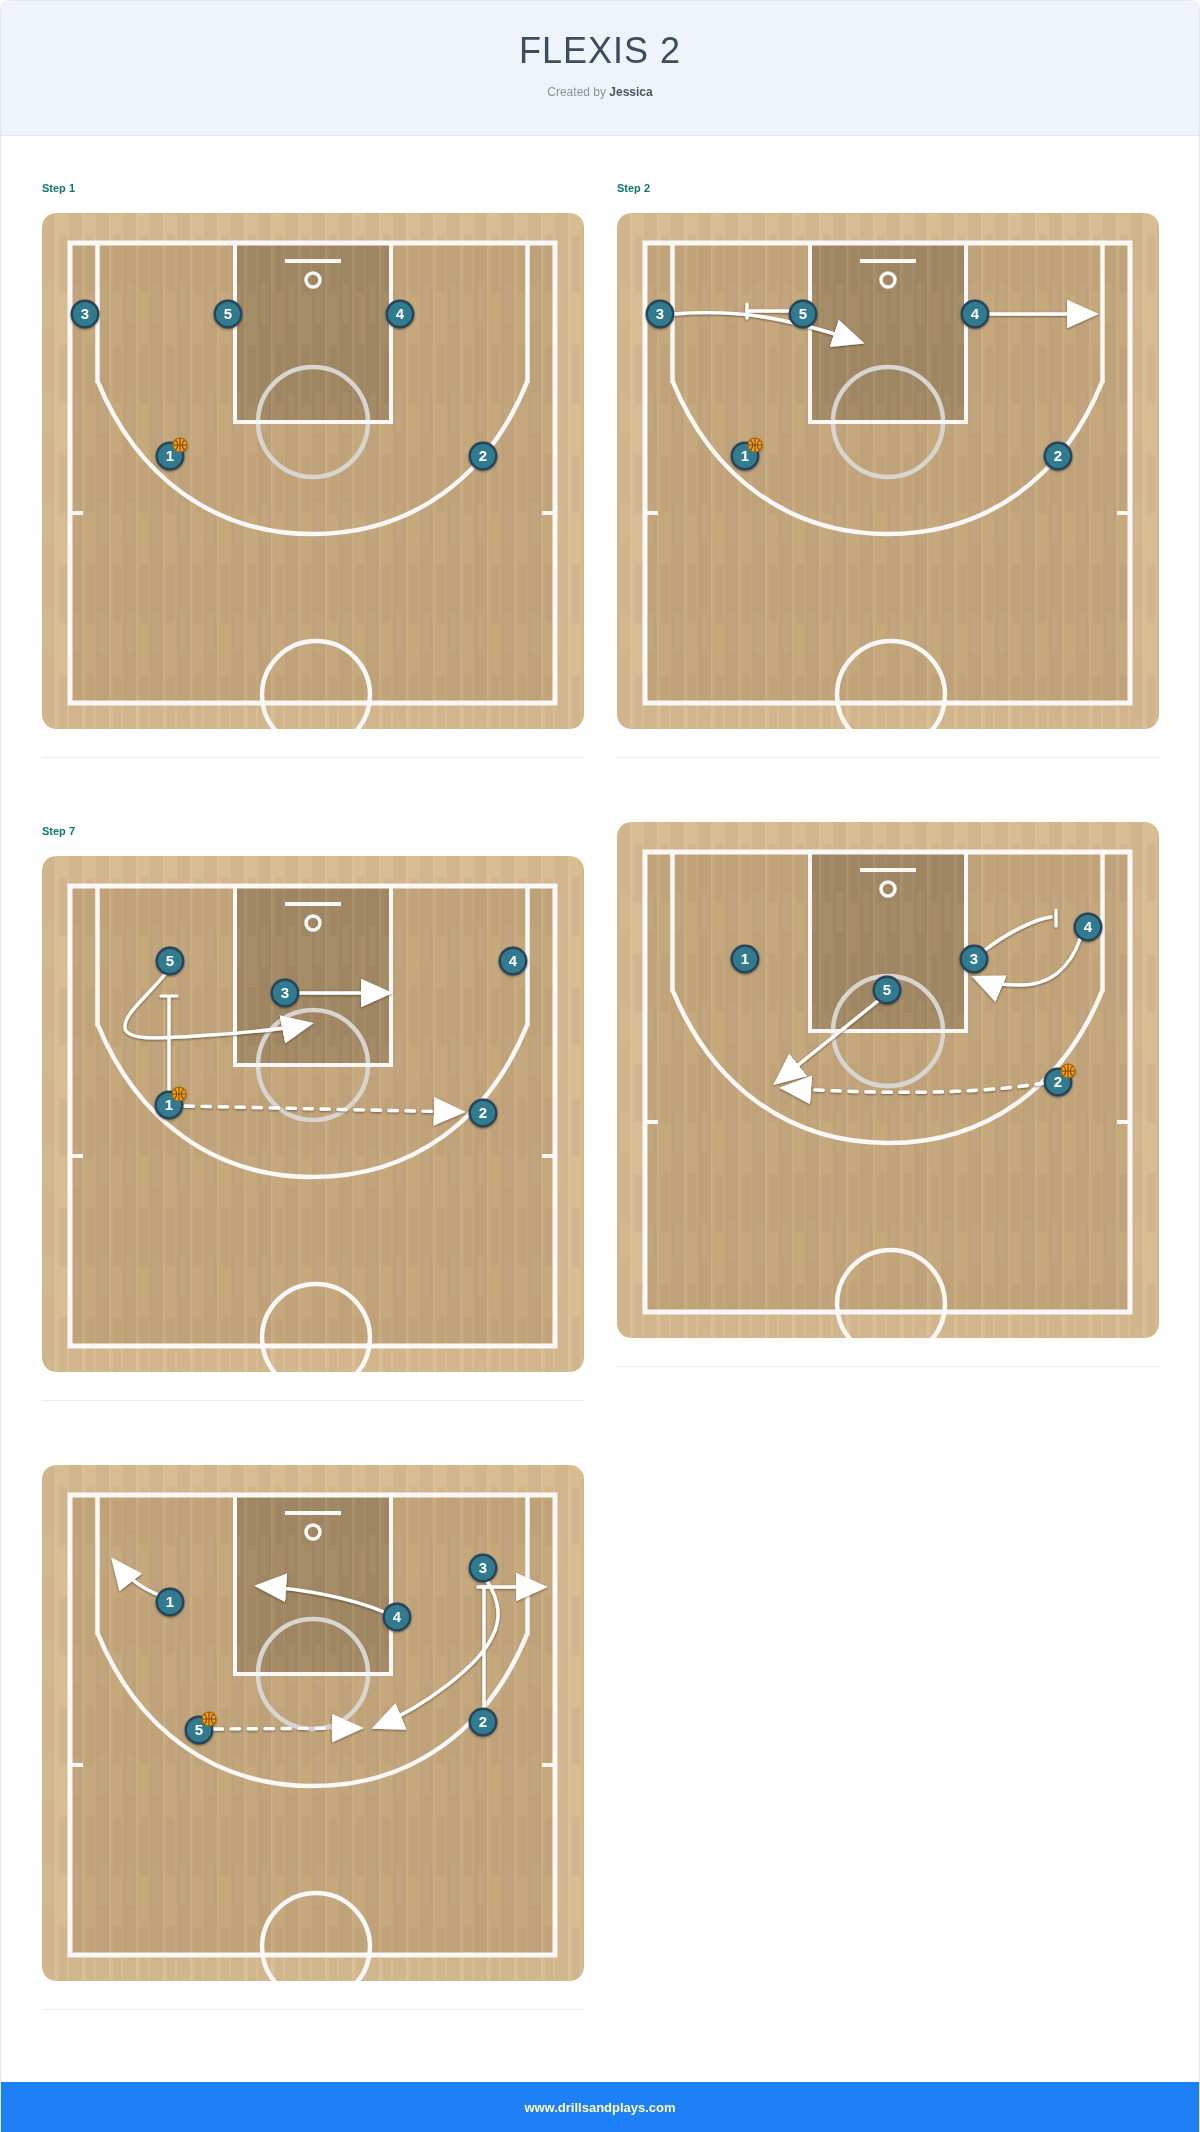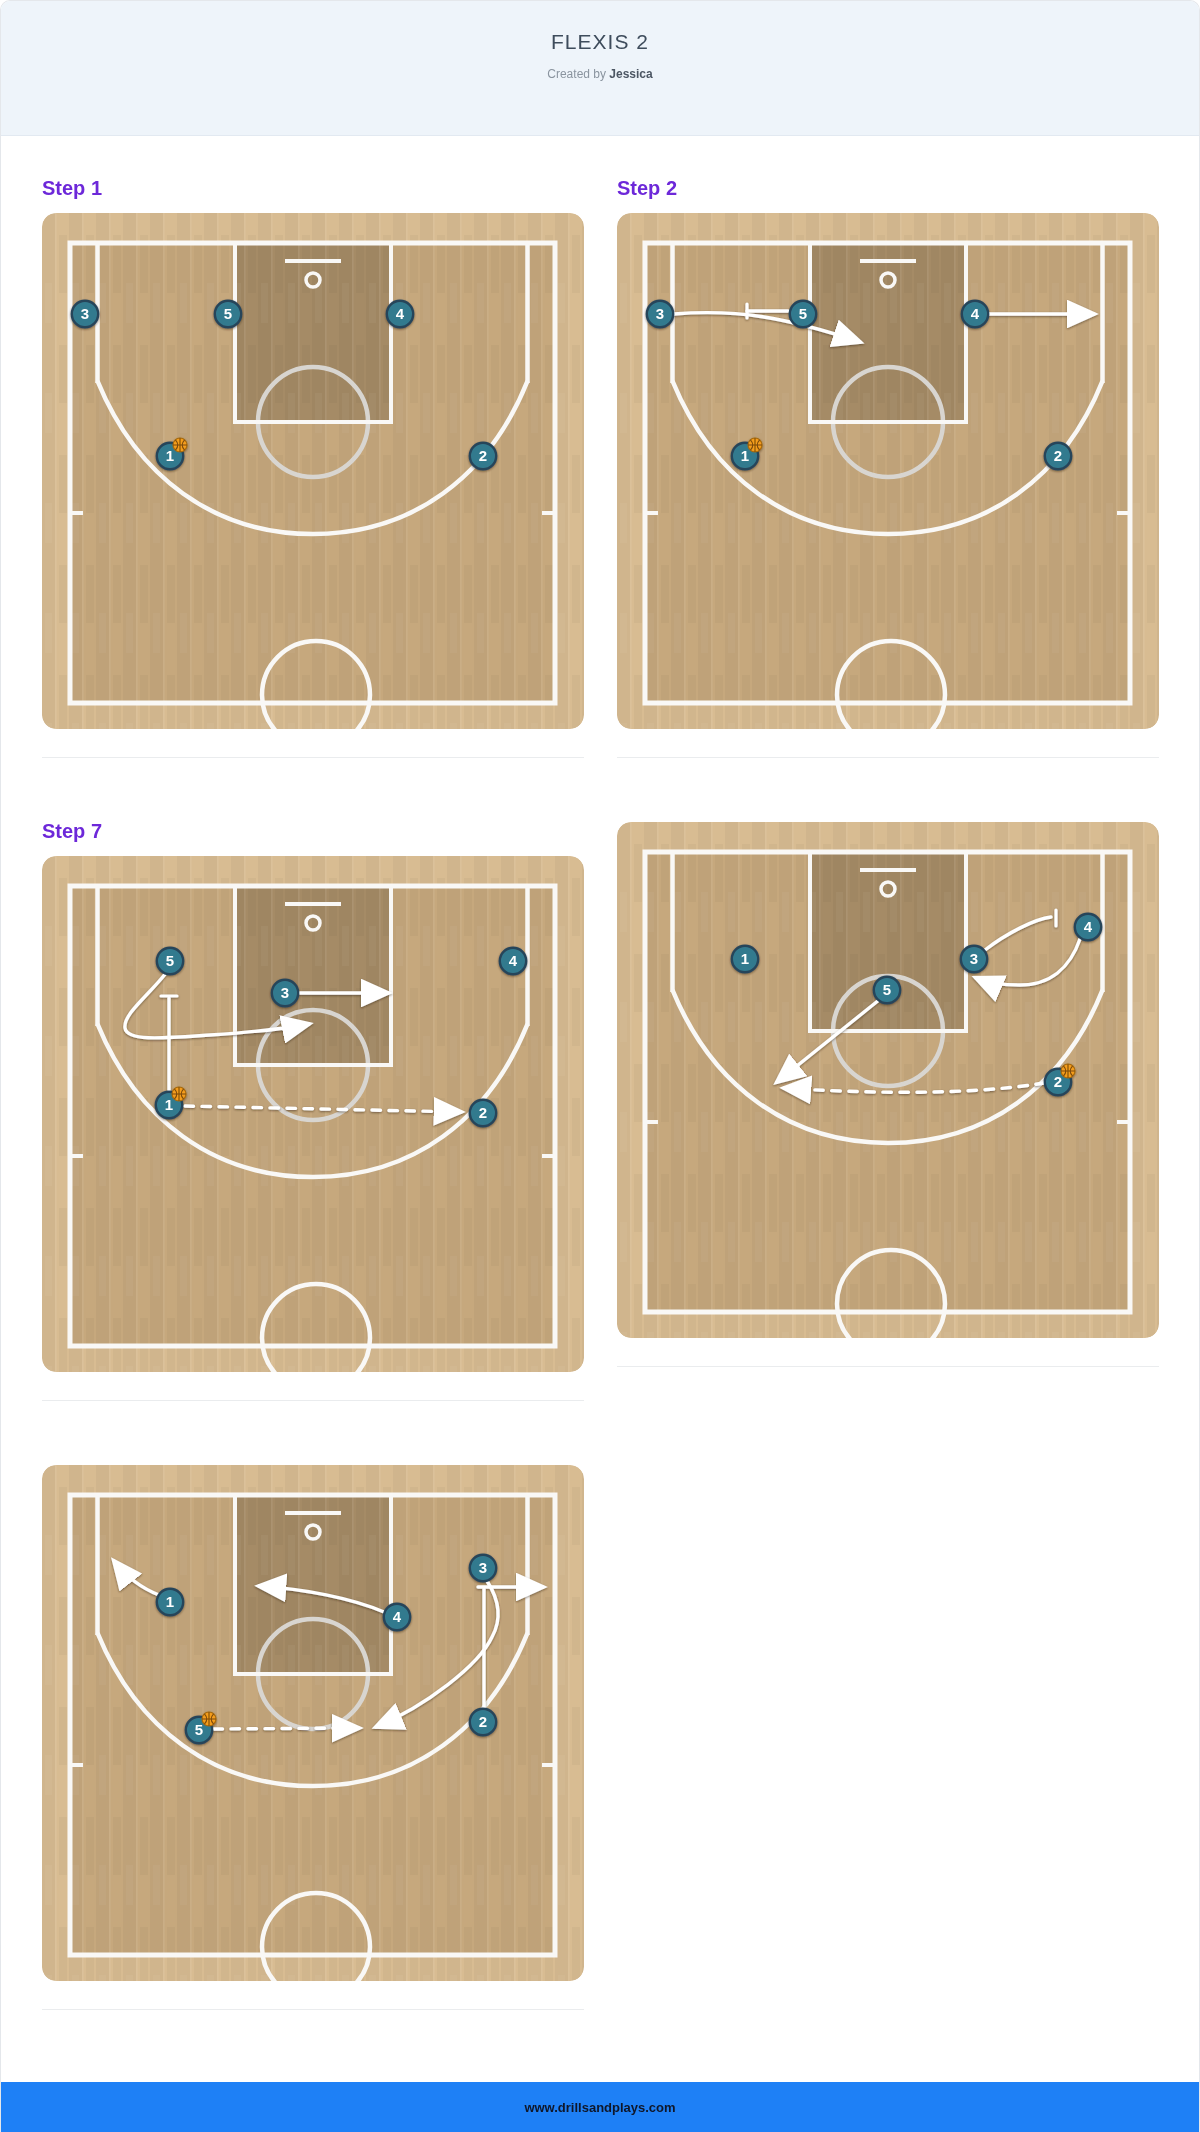--- a/index.html
+++ b/index.html
@@ -20,53 +20,53 @@
   }
   header.site-header {
     height:135px;
     background:#eef4fa;
     border-bottom:1px solid #e2e9f1;
     text-align:center;
     padding-top:29px;
   }
   header.site-header h1 {
     margin:0 0 13px 0;
-    font-size:21px; font-weight:400;
+    font-size:36px; font-weight:400;
     letter-spacing:1px;
     color:#3e4c5c;
   }
   header.site-header p {
     margin:0; font-size:12px; color:#8a949f;
   }
   header.site-header p b { color:#4c5663; font-weight:700; }
   main { flex:1 1 auto; padding:43px 41px 0 41px; }
   .row { display:flex; gap:33px; }
   .row.later { margin-top:64px; }
   .step { width:542px; }
   .step h2 {
     margin:0 0 15px 0;
-    font-size:20px; line-height:19px; font-weight:700;
-    color:#6d28d9;
+    font-size:11px; line-height:19px; font-weight:700;
+    color:#0f766e;
   }
   .court {
     width:542px; height:516px;
     border-radius:14px; overflow:hidden;
   }
   .court svg { display:block; width:542px; height:516px; }
   .step hr {
     border:0; border-top:1px solid #eaecee;
     margin:28px 0 0 0;
   }
   footer.site-footer {
     height:50px; flex:0 0 50px;
     background:#1e80f6;
     display:flex; align-items:center; justify-content:center;
   }
   footer.site-footer span {
-    color:#0f172a; font-size:13px; font-weight:700;
+    color:#fef9c3; font-size:13px; font-weight:700;
   }
 </style>
 </head>
 <body>
 
 <div class="page">
 
   <header class="site-header" style="background: rgb(238, 244, 250);">
     <h1>FLEXIS 2</h1>
     <p>

